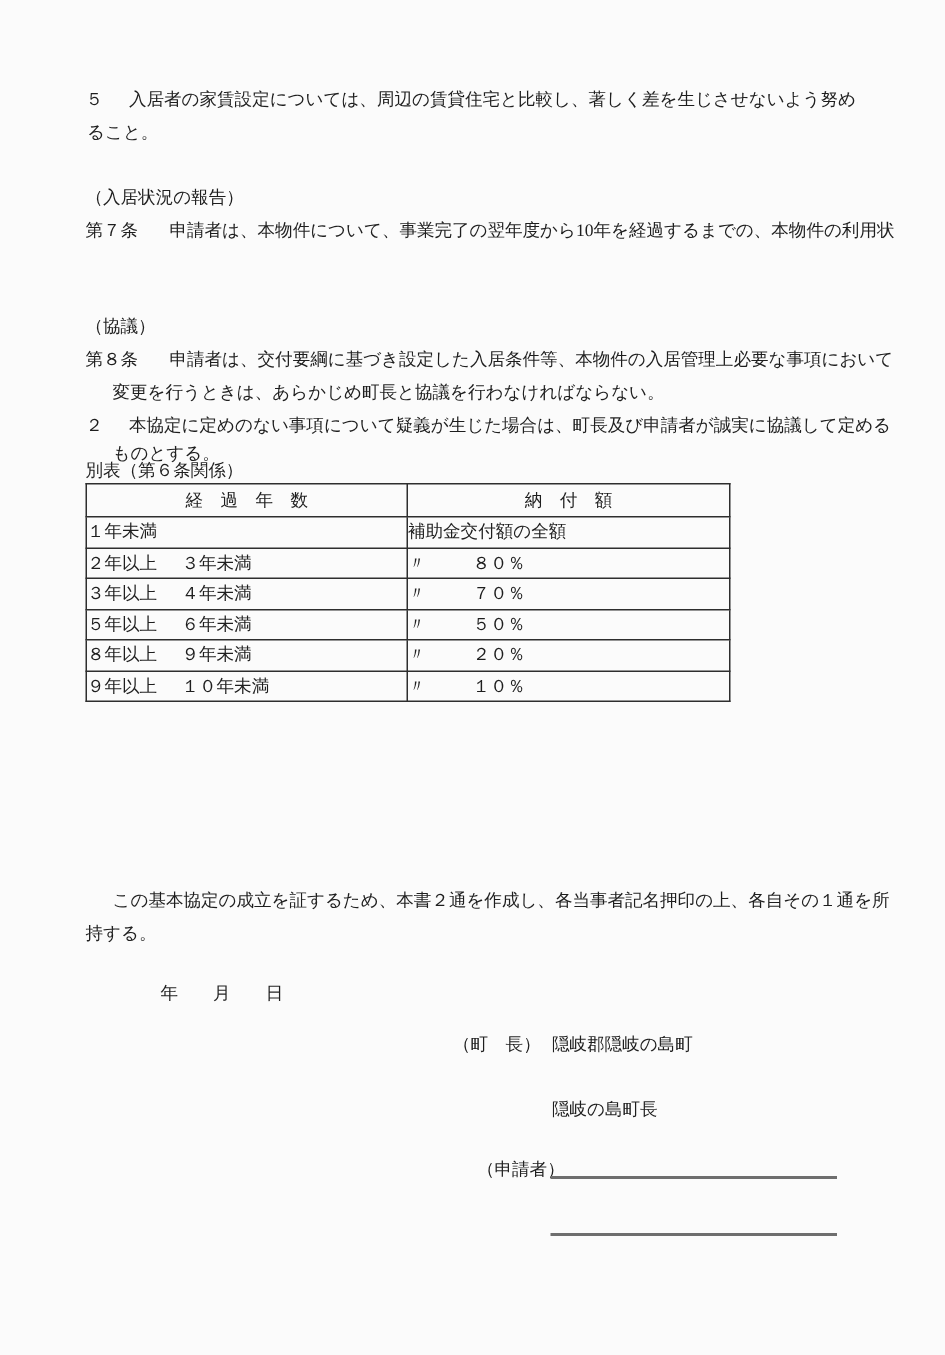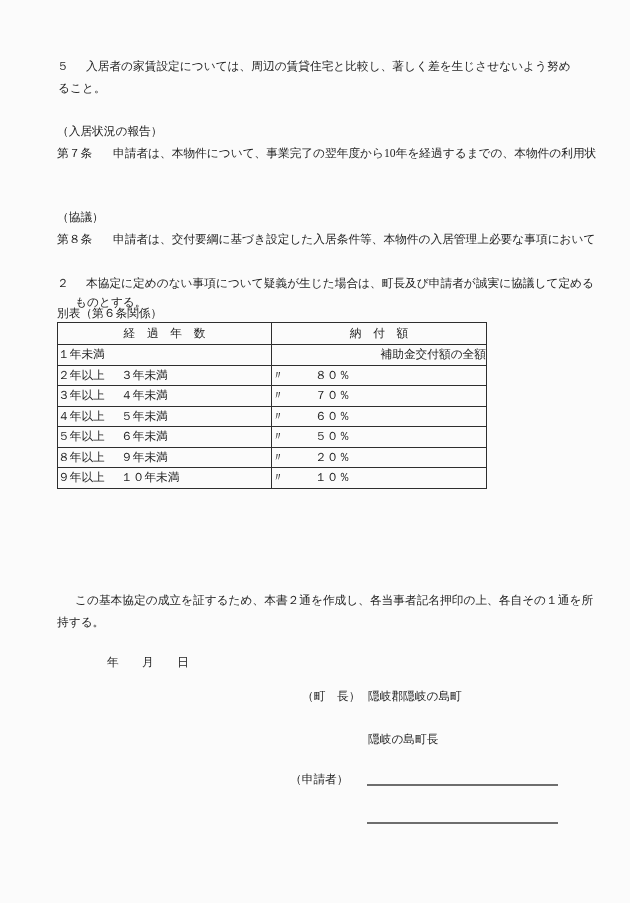--- a/index.html
+++ b/index.html
@@ -28,37 +28,38 @@
     padding:0;
     overflow:hidden;
     white-space:pre;
   }
   table.schedule th { height:21px; text-align:center; }
   table.schedule td { height:19.5px;margin-left:40px; }
   td.c1 { text-align:left; padding-left:30px; }
   td.c1 .seg { display:inline-block; width:63px; }
   td.c2 { padding-left:32px; }
   td.c2 .ditto { display:inline-block; width:43px; }
-  td.c2.full { text-align:right; padding-left:0; }
+  td.c2.full { text-align:left; padding-left:0; }
 
   .sig-line { position:absolute; width:191px; height:2px; background:#6e6e6e; }
 </style>
 </head>
 <body>
 
 <div class="page">
 
   <div class="ln" style="top:59px; left:57px;"><span class="num num-w29">５</span><span>入居者の家賃設定については、周辺の賃貸住宅と比較し、著しく差を生じさせないよう努め</span></div>
   <div class="ln" style="top:81px; left:58px;">ること。</div>
 
   <div class="ln" style="top:124px; left:57px;">（入居状況の報告）</div>
   <div class="ln" style="top:146px; left:57px;"><span class="num num-w56">第７条</span><span>申請者は、本物件について、事業完了の翌年度から10年を経過するまでの、本物件の利用状</span></div>
 
   <div class="ln" style="top:210px; left:57px;">（協議）</div>
   <div class="ln" style="top:232px; left:57px;"><span class="num num-w56">第８条</span><span>申請者は、交付要綱に基づき設定した入居条件等、本物件の入居管理上必要な事項において</span></div>
+  <div class="ln" style="top:254px; left:75px;">変更を行うときは、あらかじめ町長と協議を行わなければならない。</div>
   <div class="ln" style="top:276px; left:57px;"><span class="num num-w29">２</span><span>本協定に定めのない事項について疑義が生じた場合は、町長及び申請者が誠実に協議して定める</span></div>
   <div class="ln" style="top:295px; left:75px;">ものとする。</div>
 
   <div class="ln" style="top:306px; left:57px;">別表（第６条関係）</div>
 
   <table class="schedule">
     <tbody>
         <tr>
       <th style="width:213px;">経　過　年　数</th>
       <th style="width:214px;">納　付　額</th>
@@ -67,24 +68,20 @@
       <td class="c1">１年未満</td>
       <td class="c2 full">補助金交付額の全額</td>
     </tr>
     <tr>
       <td class="c1"><span class="seg">２年以上</span><span>３年未満</span></td>
       <td class="c2"><span class="ditto">〃</span><span>８０％</span></td>
     </tr>
     <tr>
       <td class="c1"><span class="seg">３年以上</span><span>４年未満</span></td>
       <td class="c2"><span class="ditto">〃</span><span>７０％</span></td>
-    </tr>
-    <tr>
-      <td class="c1"><span class="seg">４年以上</span><span>５年未満</span></td>
-      <td class="c2"><span class="ditto">〃</span><span>６０％</span></td>
     </tr>
     <tr>
       <td class="c1"><span class="seg">５年以上</span><span>６年未満</span></td>
       <td class="c2"><span class="ditto">〃</span><span>５０％</span></td>
     </tr>
     <tr>
       <td class="c1"><span class="seg">８年以上</span><span>９年未満</span></td>
       <td class="c2"><span class="ditto">〃</span><span>２０％</span></td>
     </tr>
     <tr>
@@ -96,17 +93,17 @@
 
   <div class="ln" style="top:593px; left:75px;">この基本協定の成立を証するため、本書２通を作成し、各当事者記名押印の上、各自その１通を所</div>
   <div class="ln" style="top:615px; left:57px;">持する。</div>
 
   <div class="ln" style="top:655px; left:107px;">年　　月　　日</div>
 
   <div class="ln" style="top:689px; left:302px;">（町　長）</div>
   <div class="ln" style="top:689px; left:368px;">隠岐郡隠岐の島町</div>
   <div class="ln" style="top:732px; left:368px;">隠岐の島町長</div>
 
-  <div class="ln" style="top:772px; left:290px;text-align:center;">（申請者）</div>
+  <div class="ln" style="top:772px; left:318px;text-align:center;">（申請者）</div>
   <div class="sig-line" style="top:784px; left:367px;"></div>
   <div class="sig-line" style="top:822px; left:367px;"></div>
 
 </div>
 
 </body></html>

